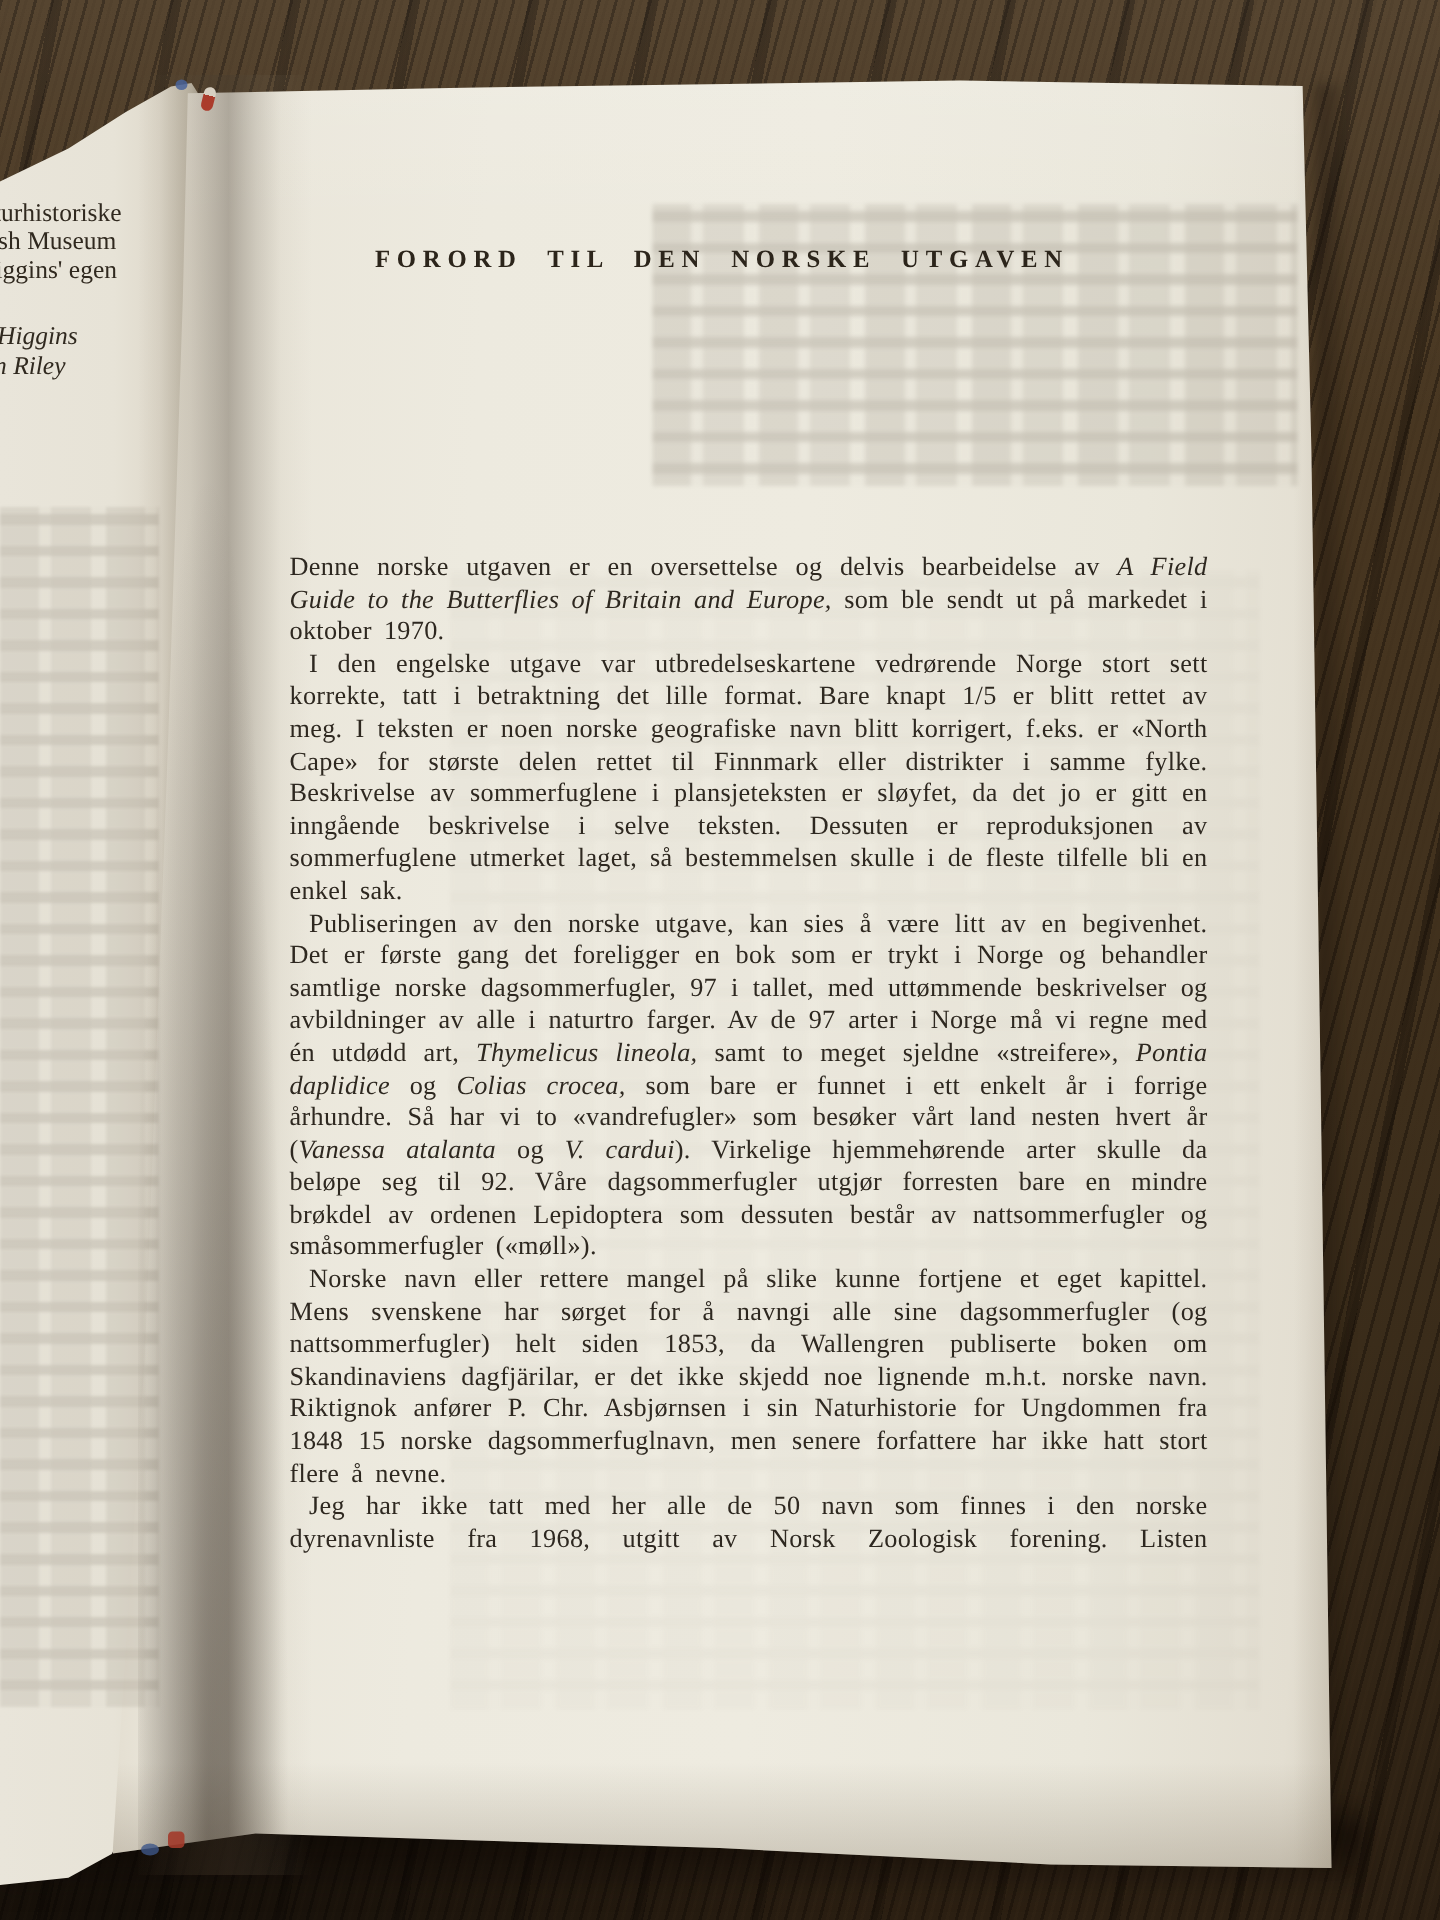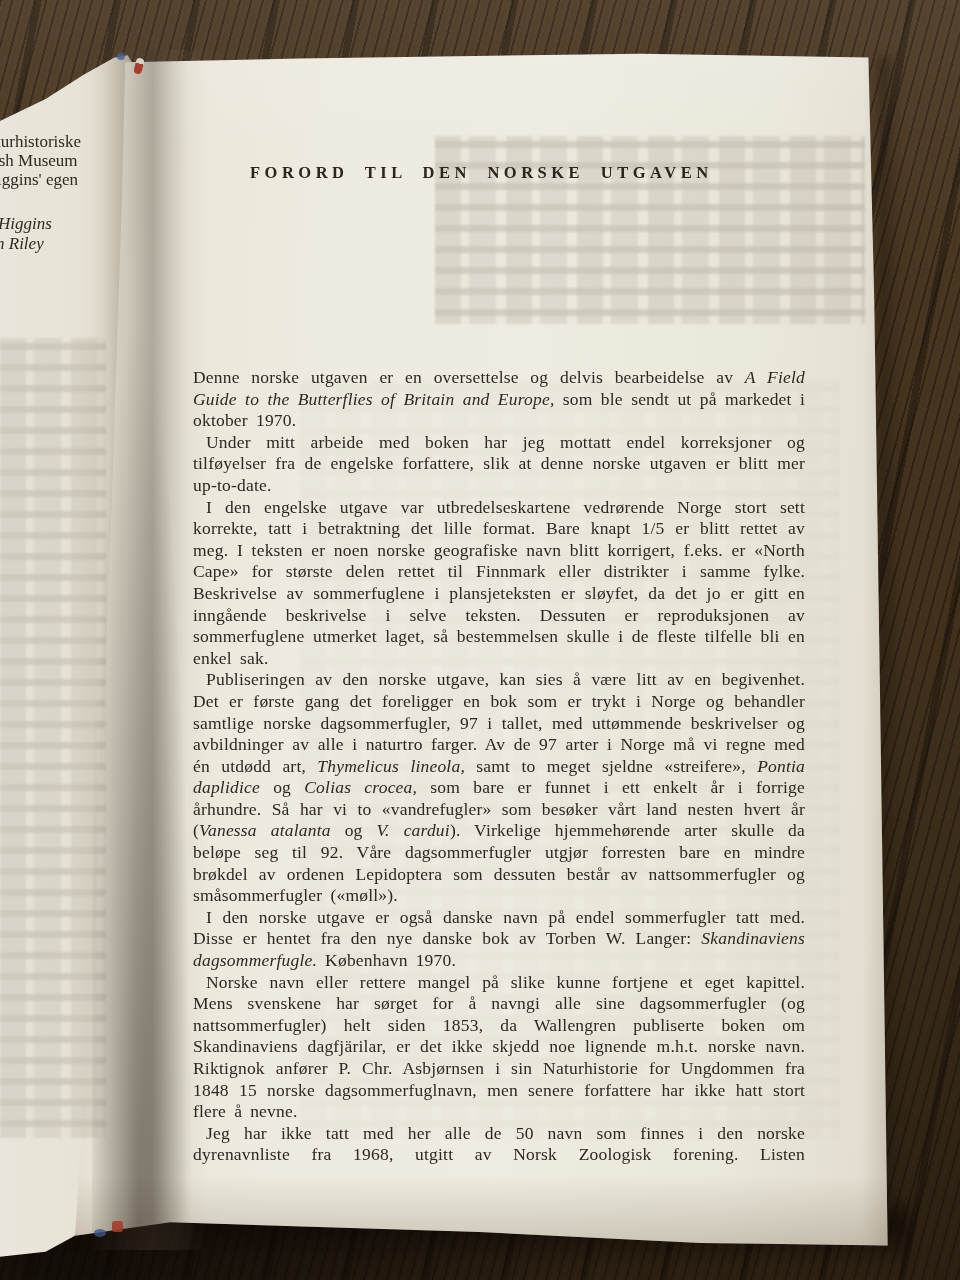--- a/index.html
+++ b/index.html
@@ -119,19 +119,17 @@
 <div class="frag" id="frag-0">turhistoriske</div>
 <div class="frag" id="frag-1">ish Museum</div>
 <div class="frag" id="frag-2">iggins' egen</div>
 <div class="frag italic" id="frag-3">Higgins</div>
 <div class="frag italic" id="frag-4">n Riley</div>
 
 <div class="heading">FORORD TIL DEN NORSKE UTGAVEN</div>
 
 <div class="body-col">
   <p><span>Denne norske utgaven er en oversettelse og delvis bearbeidelse av </span><em>A Field Guide to the Butterflies of Britain and Europe,</em><span> som ble sendt ut på markedet i oktober 1970.</span></p>
-  <p><span>Under mitt arbeide med boken har jeg mottatt endel korreksjoner og tilføyelser fra de engelske forfattere, slik at denne norske utgaven er blitt mer up-to-date.</span></p>
   <p><span>I den engelske utgave var utbredelseskartene vedrørende Norge stort sett korrekte, tatt i betraktning det lille format. Bare knapt 1/5 er blitt rettet av meg. I teksten er noen norske geografiske navn blitt korrigert, f.eks. er «North Cape» for største delen rettet til Finnmark eller distrikter i samme fylke. Beskrivelse av sommerfuglene i plansjeteksten er sløyfet, da det jo er gitt en inngående beskrivelse i selve teksten. Dessuten er reproduksjonen av sommerfuglene utmerket laget, så bestemmelsen skulle i de fleste tilfelle bli en enkel sak.</span></p>
   <p><span>Publiseringen av den norske utgave, kan sies å være litt av en begivenhet. Det er første gang det foreligger en bok som er trykt i Norge og behandler samtlige norske dagsommerfugler, 97 i tallet, med uttømmende beskrivelser og avbildninger av alle i naturtro farger. Av de 97 arter i Norge må vi regne med én utdødd art, </span><em>Thymelicus lineola,</em><span> samt to meget sjeldne «streifere», </span><em>Pontia daplidice</em><span> og </span><em>Colias crocea,</em><span> som bare er funnet i ett enkelt år i forrige århundre. Så har vi to «vandrefugler» som besøker vårt land nesten hvert år (</span><em>Vanessa atalanta</em><span> og </span><em>V. cardui</em><span>). Virkelige hjemmehørende arter skulle da beløpe seg til 92. Våre dagsommerfugler utgjør forresten bare en mindre brøkdel av ordenen Lepidoptera som dessuten består av nattsommerfugler og småsommerfugler («møll»).</span></p>
-  <p><span>I den norske utgave er også danske navn på endel sommerfugler tatt med. Disse er hentet fra den nye danske bok av Torben W. Langer: </span><em>Skandinaviens dagsommerfugle.</em><span> København 1970.</span></p>
   <p><span>Norske navn eller rettere mangel på slike kunne fortjene et eget kapittel. Mens svenskene har sørget for å navngi alle sine dagsommerfugler (og nattsommerfugler) helt siden 1853, da Wallengren publiserte boken om Skandinaviens dagfjärilar, er det ikke skjedd noe lignende m.h.t. norske navn. Riktignok anfører P. Chr. Asbjørnsen i sin Naturhistorie for Ungdommen fra 1848 15 norske dagsommerfuglnavn, men senere forfattere har ikke hatt stort flere å nevne.</span></p>
   <p class="justify-last"><span>Jeg har ikke tatt med her alle de 50 navn som finnes i den norske dyrenavnliste fra 1968, utgitt av Norsk Zoologisk forening. Listen</span></p>
 </div>
 
 </body></html>

